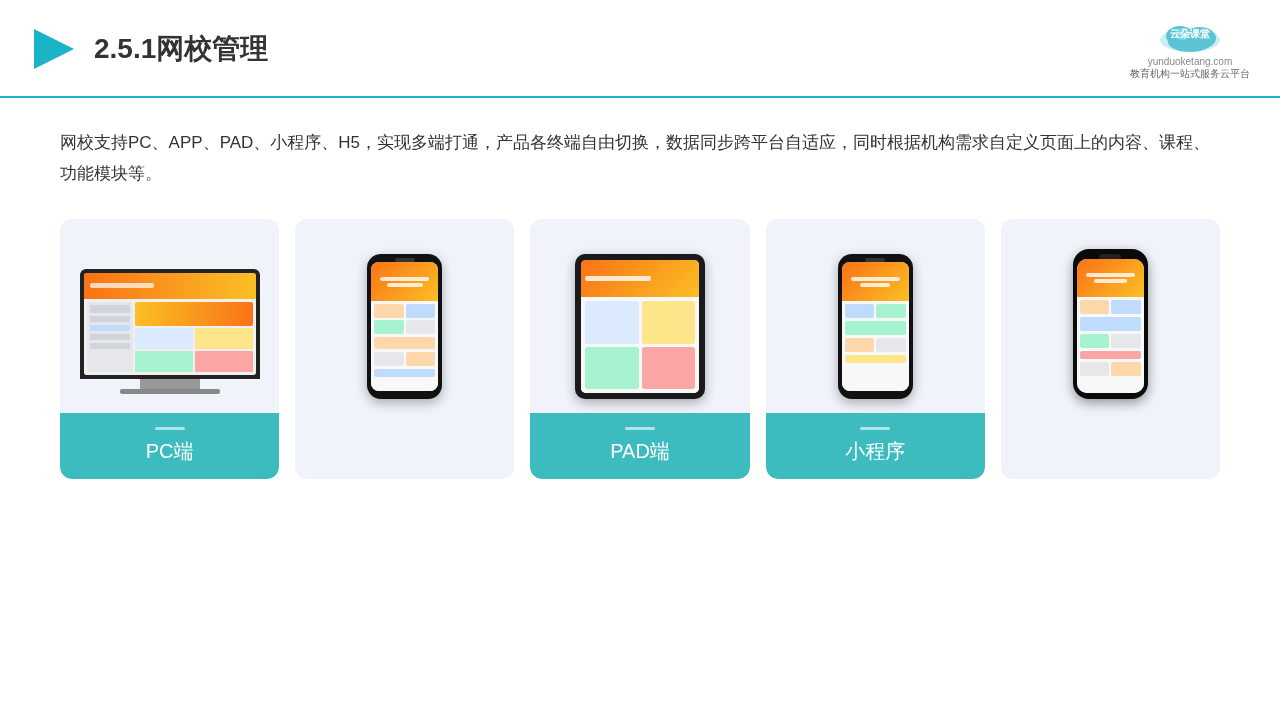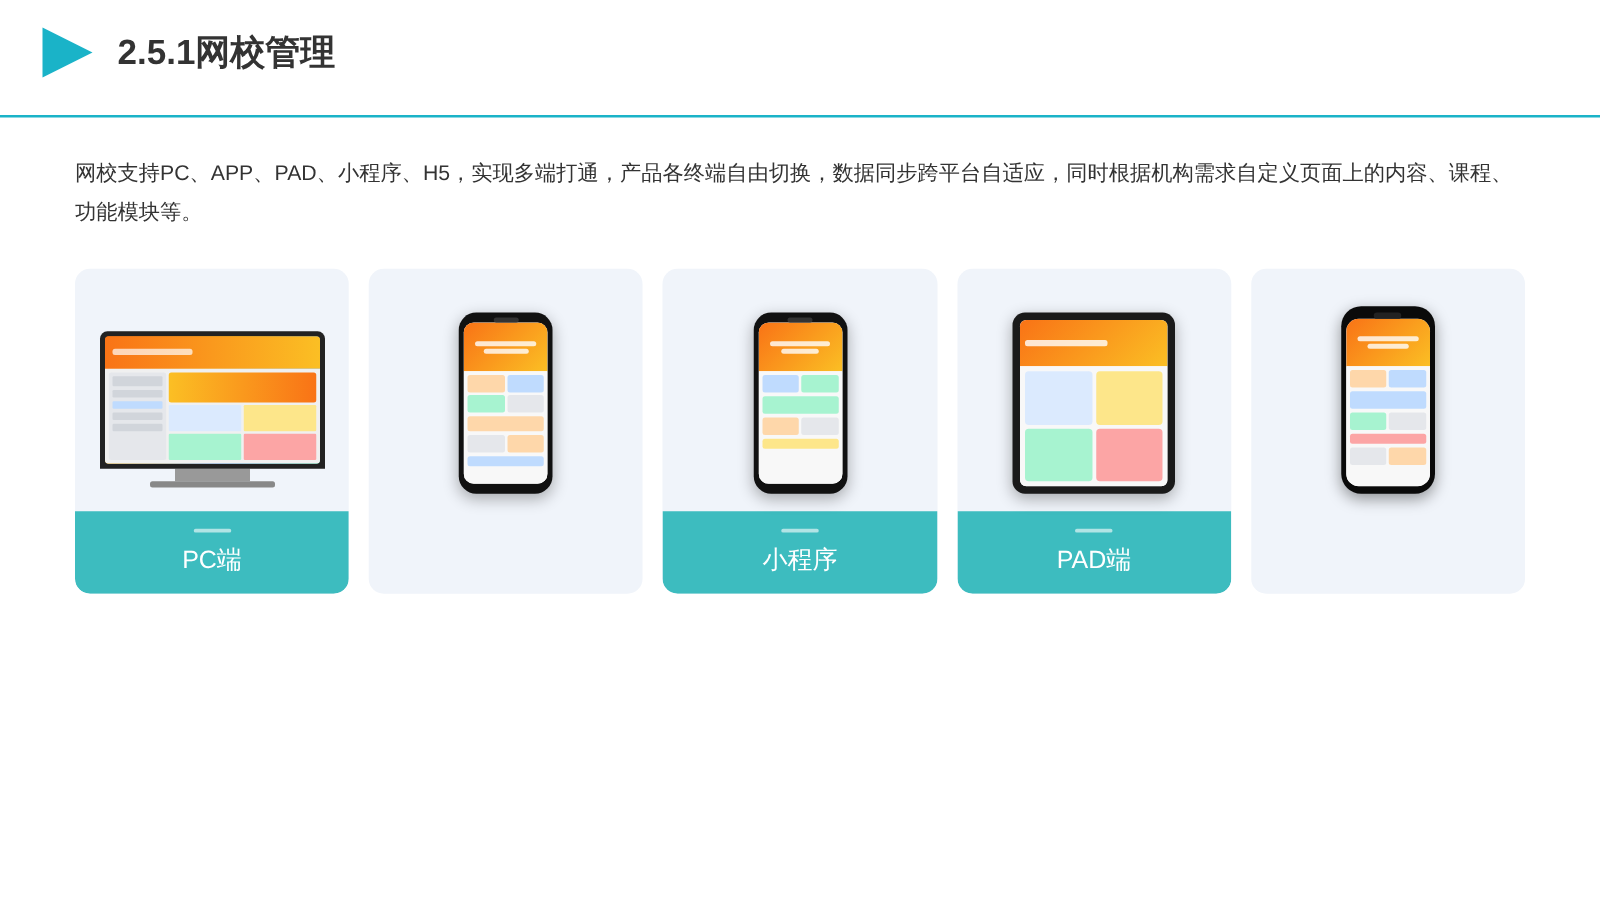--- a/index.html
+++ b/index.html
@@ -10,21 +10,21 @@
       font-family: 'Microsoft YaHei', 'PingFang SC', sans-serif;
       overflow: hidden;
       position: relative;
     }
 
     
     .header {
       display: flex;
       align-items: center;
       justify-content: space-between;
-      padding: 18px 30px 26px 30px;
+      padding: 18px 30px 16px 30px;
       border-bottom: 2px solid #1ab3c8;
       gap: 47px;
     }
 
     .header-left {
       display: flex;
       align-items: center;
       gap: 16px;
     }
 
@@ -340,20 +340,36 @@
 </head>
 <body>
 
 <div class="header">
   <div class="header-left">
 
     <svg class="play-icon" viewBox="0 0 48 48">
       <polygon points="4,4 44,24 4,44" fill="#1ab3c8"></polygon>
     </svg>
     <span class="page-title">2.5.1网校管理</span>
+  </div>
+  <div class="logo-area">
+
+    <svg width="90" height="38" viewBox="0 0 90 38">
+
+      <ellipse cx="45" cy="22" rx="30" ry="12" fill="#5bc4d4" opacity="0.3"></ellipse>
+      <ellipse cx="35" cy="18" rx="14" ry="10" fill="#5bc4d4"></ellipse>
+      <ellipse cx="55" cy="20" rx="16" ry="11" fill="#5bc4d4"></ellipse>
+      <ellipse cx="45" cy="24" rx="22" ry="10" fill="#5bc4d4"></ellipse>
+
+      <ellipse cx="38" cy="16" rx="8" ry="6" fill="#7dd3e8"></ellipse>
+
+      <text x="45" y="19" text-anchor="middle" font-size="10" fill="white" font-family="Microsoft YaHei, sans-serif" font-weight="bold">云朵课堂</text>
+    </svg>
+    <div style="font-size:10px;color:#888;text-align:center;">yunduoketang.com</div>
+    <div style="font-size:10px;color:#666;text-align:center;line-height:1.3;">教育机构一站式服务云平台</div>
   </div>
 </div>
 
 <div class="main-content">
   <p class="description">网校支持PC、APP、PAD、小程序、H5，实现多端打通，产品各终端自由切换，数据同步跨平台自适应，同时根据机构需求自定义页面上的内容、课程、功能模块等。</p>
 
   <div class="cards-container">
 
     <div class="device-card">
       <div class="device-image-area">
@@ -417,20 +433,42 @@
               </div>
               <div style="height:8px;background:#bfdbfe;border-radius:2px;margin:1px 0;"></div>
             </div>
           </div>
         </div>
       </div>
     </div>
 
     <div class="device-card">
       <div class="device-image-area">
+        <div class="tablet-mock">
+          <div class="tablet-screen">
+            <div class="tablet-screen-header">
+              <div style="width:60%;height:5px;background:rgba(255,255,255,0.8);border-radius:2px;"></div>
+            </div>
+            <div class="tablet-screen-body">
+              <div class="tablet-card"></div>
+              <div class="tablet-card"></div>
+              <div class="tablet-card"></div>
+              <div class="tablet-card"></div>
+            </div>
+          </div>
+        </div>
+      </div>
+      <div class="device-label">
+        <div class="device-label-bar"></div>
+        <span>PAD端</span>
+      </div>
+    </div>
+
+    <div class="device-card">
+      <div class="device-image-area">
         <div class="mini-phone">
           <div class="phone-screen">
             <div class="phone-screen-header" style="background: linear-gradient(135deg, #f97316, #fbbf24);">
               <div class="phone-screen-text"></div>
               <div class="phone-screen-text" style="width:50%;"></div>
             </div>
             <div class="phone-screen-body">
               <div class="phone-row">
                 <div class="phone-cell phone-cell-blue"></div>
                 <div class="phone-cell phone-cell-green"></div>
@@ -441,42 +479,20 @@
                 <div class="phone-cell"></div>
               </div>
               <div style="height:8px;background:#fde68a;border-radius:2px;margin:1px 0;"></div>
             </div>
           </div>
         </div>
       </div>
       <div class="device-label">
         <div class="device-label-bar"></div>
         <span>小程序</span>
-      </div>
-    </div>
-
-    <div class="device-card">
-      <div class="device-image-area">
-        <div class="tablet-mock">
-          <div class="tablet-screen">
-            <div class="tablet-screen-header">
-              <div style="width:60%;height:5px;background:rgba(255,255,255,0.8);border-radius:2px;"></div>
-            </div>
-            <div class="tablet-screen-body">
-              <div class="tablet-card"></div>
-              <div class="tablet-card"></div>
-              <div class="tablet-card"></div>
-              <div class="tablet-card"></div>
-            </div>
-          </div>
-        </div>
-      </div>
-      <div class="device-label">
-        <div class="device-label-bar"></div>
-        <span>PAD端</span>
       </div>
     </div>
 
     <div class="device-card">
       <div class="device-image-area">
         <div class="h5-phone">
           <div class="phone-screen" style="border-radius:10px;">
             <div class="phone-screen-header" style="background: linear-gradient(135deg, #f97316, #fbbf24); height:28%;">
               <div class="phone-screen-text"></div>
               <div class="phone-screen-text" style="width:55%;"></div>

